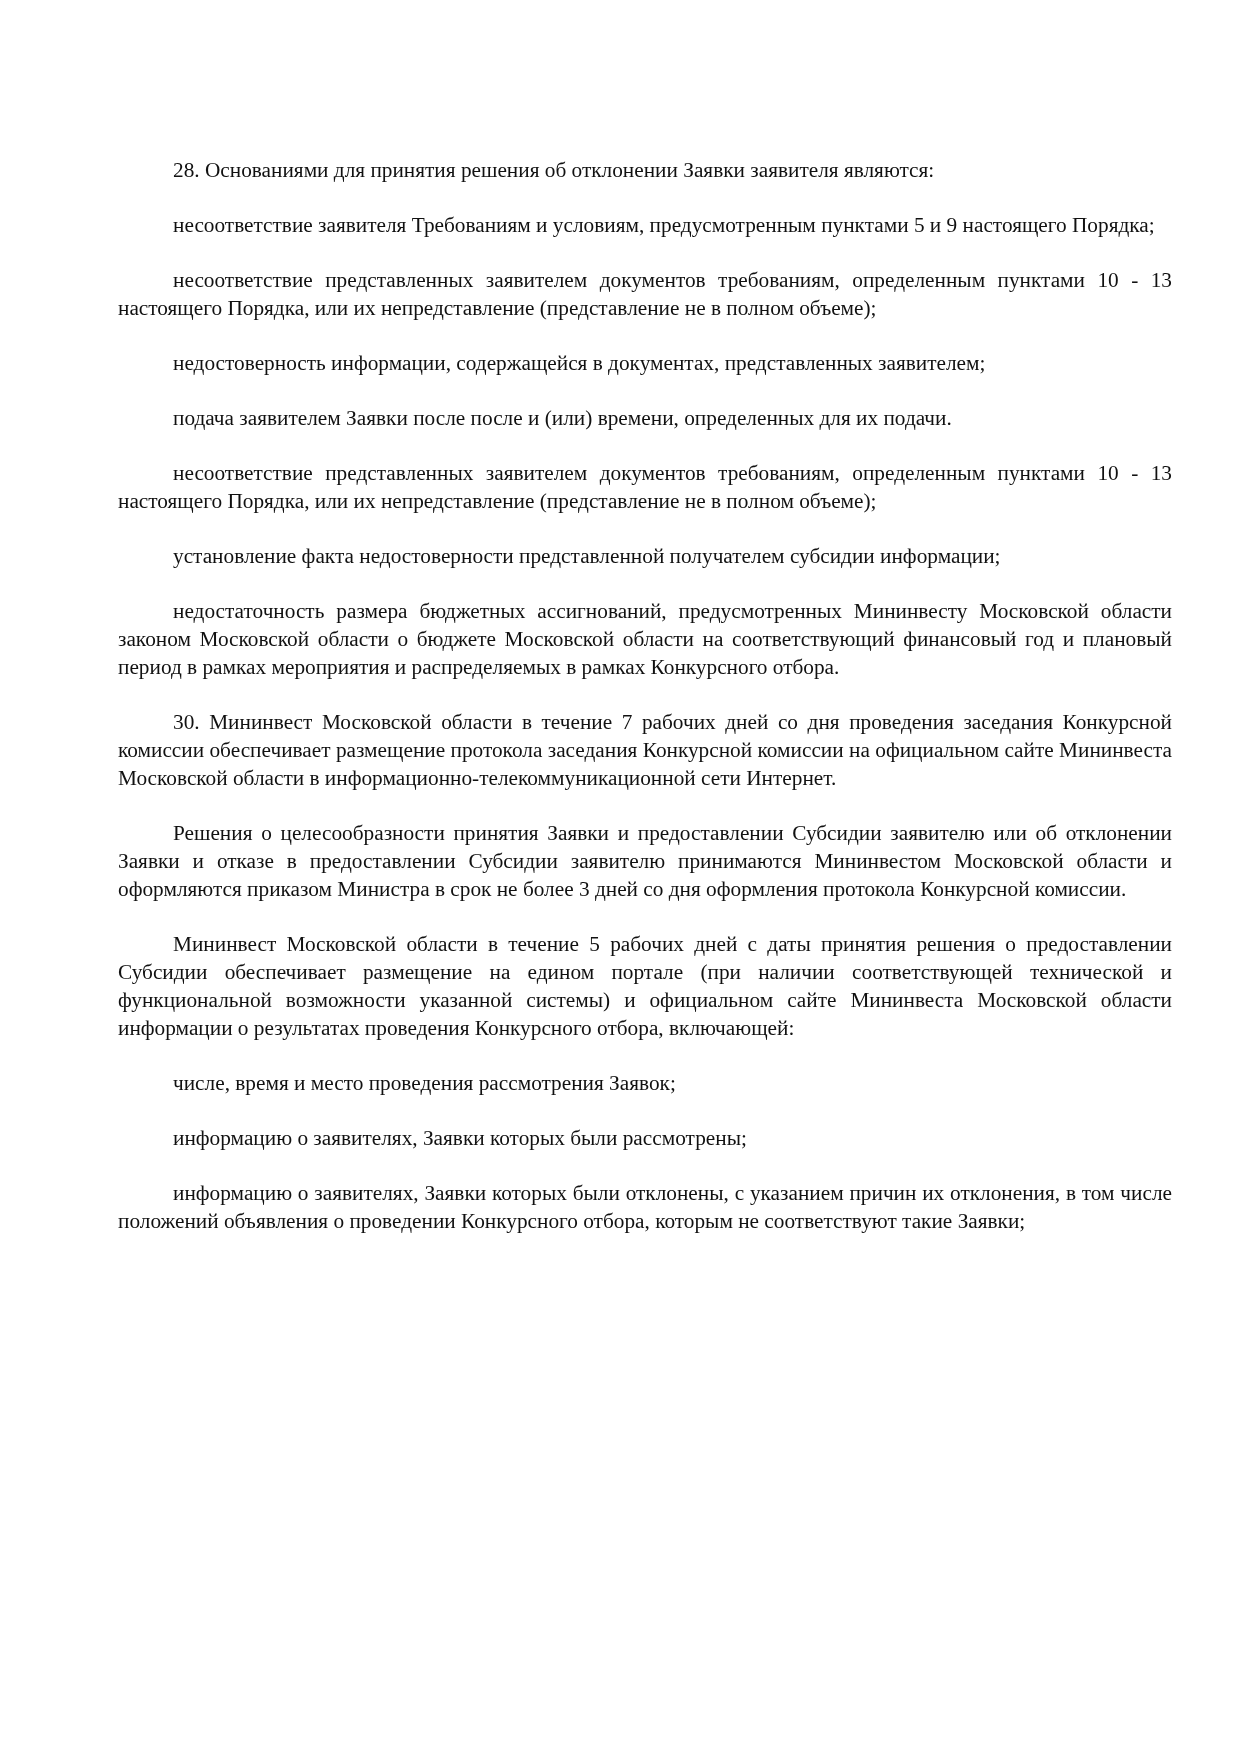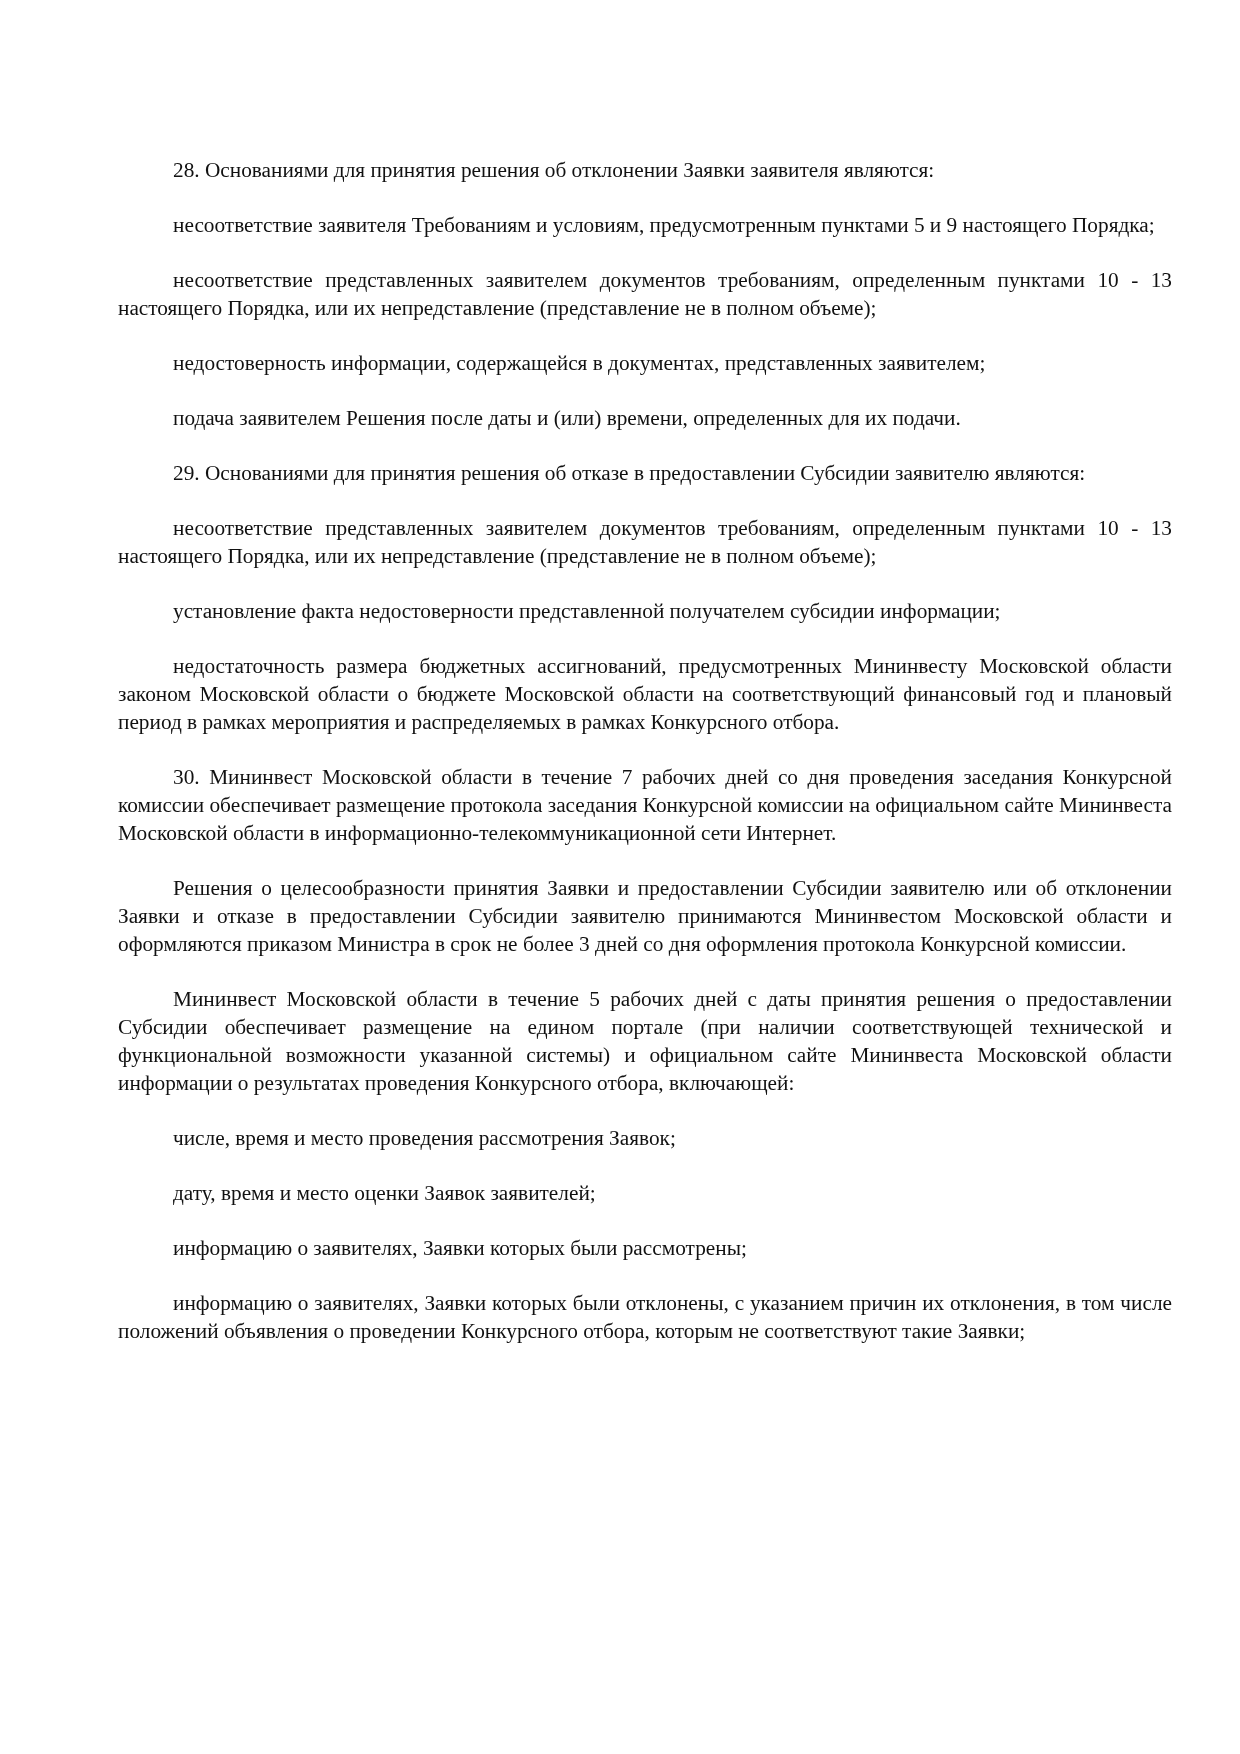--- a/index.html
+++ b/index.html
@@ -32,25 +32,23 @@
     }
   </style>
 </head>
 <body>
 
 <div class="page">
   <p class="para">28. Основаниями для принятия решения об отклонении Заявки заявителя являются:</p>
   <p class="para">несоответствие заявителя Требованиям и условиям, предусмотренным пунктами 5 и 9 настоящего Порядка;</p>
   <p class="para">несоответствие представленных заявителем документов требованиям, определенным пунктами 10 - 13 настоящего Порядка, или их непредставление (представление не в полном объеме);</p>
   <p class="para">недостоверность информации, содержащейся в документах, представленных заявителем;</p>
-  <p class="para">подача заявителем Решения после даты и (или) времени, определенных для их подачи.</p>
-  <p class="para">29. Основаниями для принятия решения об отказе в предоставлении Субсидии заявителю являются:</p>
+  <p class="para">подача заявителем Заявки после после и (или) времени, определенных для их подачи.</p>
   <p class="para">несоответствие представленных заявителем документов требованиям, определенным пунктами 10 - 13 настоящего Порядка, или их непредставление (представление не в полном объеме);</p>
   <p class="para">установление факта недостоверности представленной получателем субсидии информации;</p>
   <p class="para">недостаточность размера бюджетных ассигнований, предусмотренных Мининвесту Московской области законом Московской области о бюджете Московской области на соответствующий финансовый год и плановый период в рамках мероприятия и распределяемых в рамках Конкурсного отбора.</p>
   <p class="para">30. Мининвест Московской области в течение 7 рабочих дней со дня проведения заседания Конкурсной комиссии обеспечивает размещение протокола заседания Конкурсной комиссии на официальном сайте Мининвеста Московской области в информационно-телекоммуникационной сети Интернет.</p>
   <p class="para">Решения о целесообразности принятия Заявки и предоставлении Субсидии заявителю или об отклонении Заявки и отказе в предоставлении Субсидии заявителю принимаются Мининвестом Московской области и оформляются приказом Министра в срок не более 3 дней со дня оформления протокола Конкурсной комиссии.</p>
   <p class="para">Мининвест Московской области в течение 5 рабочих дней с даты принятия решения о предоставлении Субсидии обеспечивает размещение на едином портале (при наличии соответствующей технической и функциональной возможности указанной системы) и официальном сайте Мининвеста Московской области информации о результатах проведения Конкурсного отбора, включающей:</p>
   <p class="para">числе, время и место проведения рассмотрения Заявок;</p>
-  <p class="para">дату, время и место оценки Заявок заявителей;</p>
   <p class="para">информацию о заявителях, Заявки которых были рассмотрены;</p>
   <p class="para">информацию о заявителях, Заявки которых были отклонены, с указанием причин их отклонения, в том числе положений объявления о проведении Конкурсного отбора, которым не соответствуют такие Заявки;</p>
 </div>
 
 </body></html>

